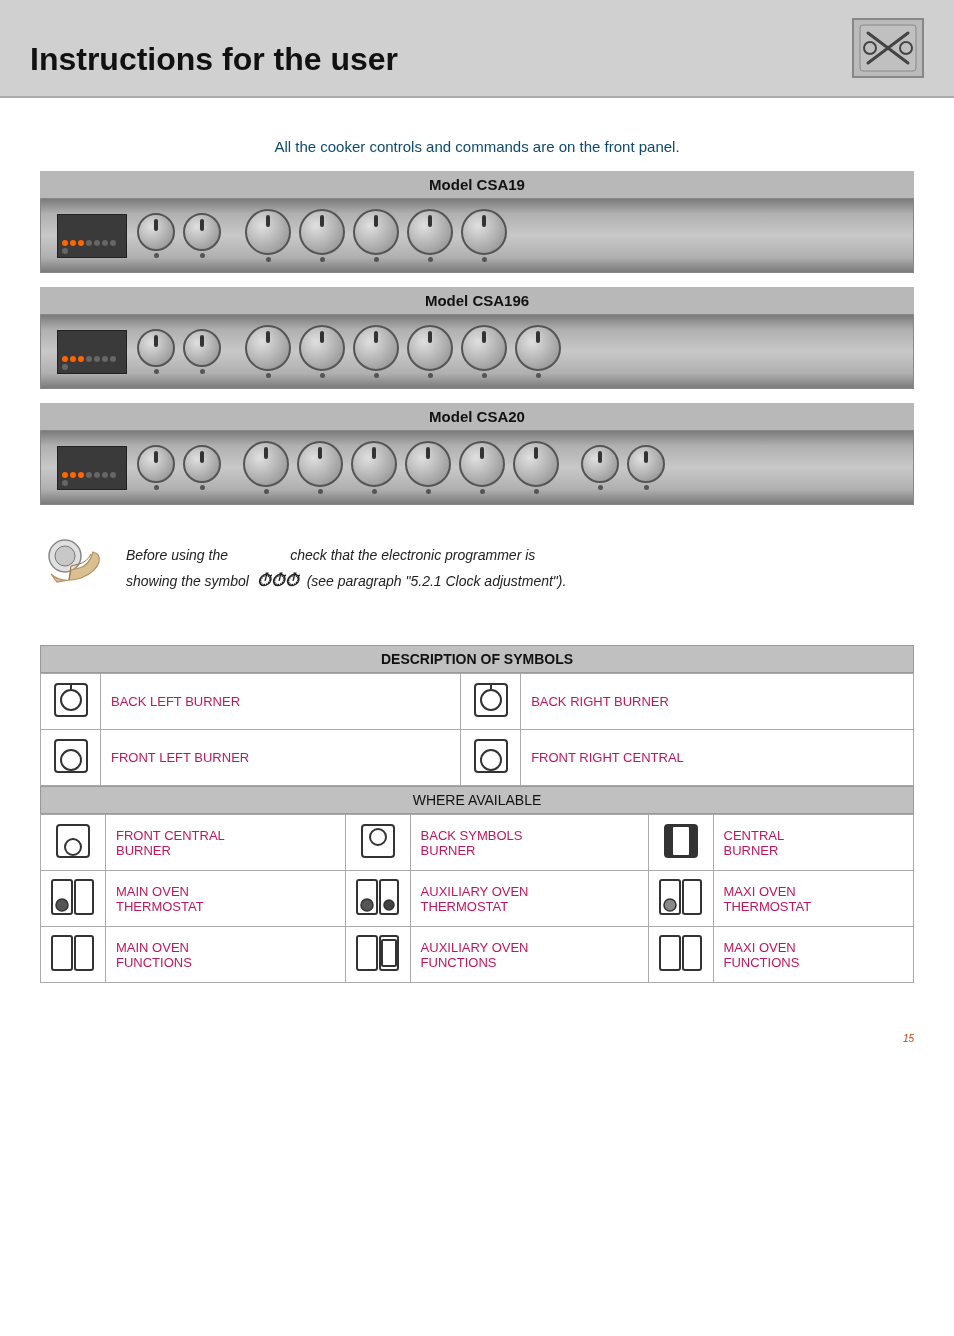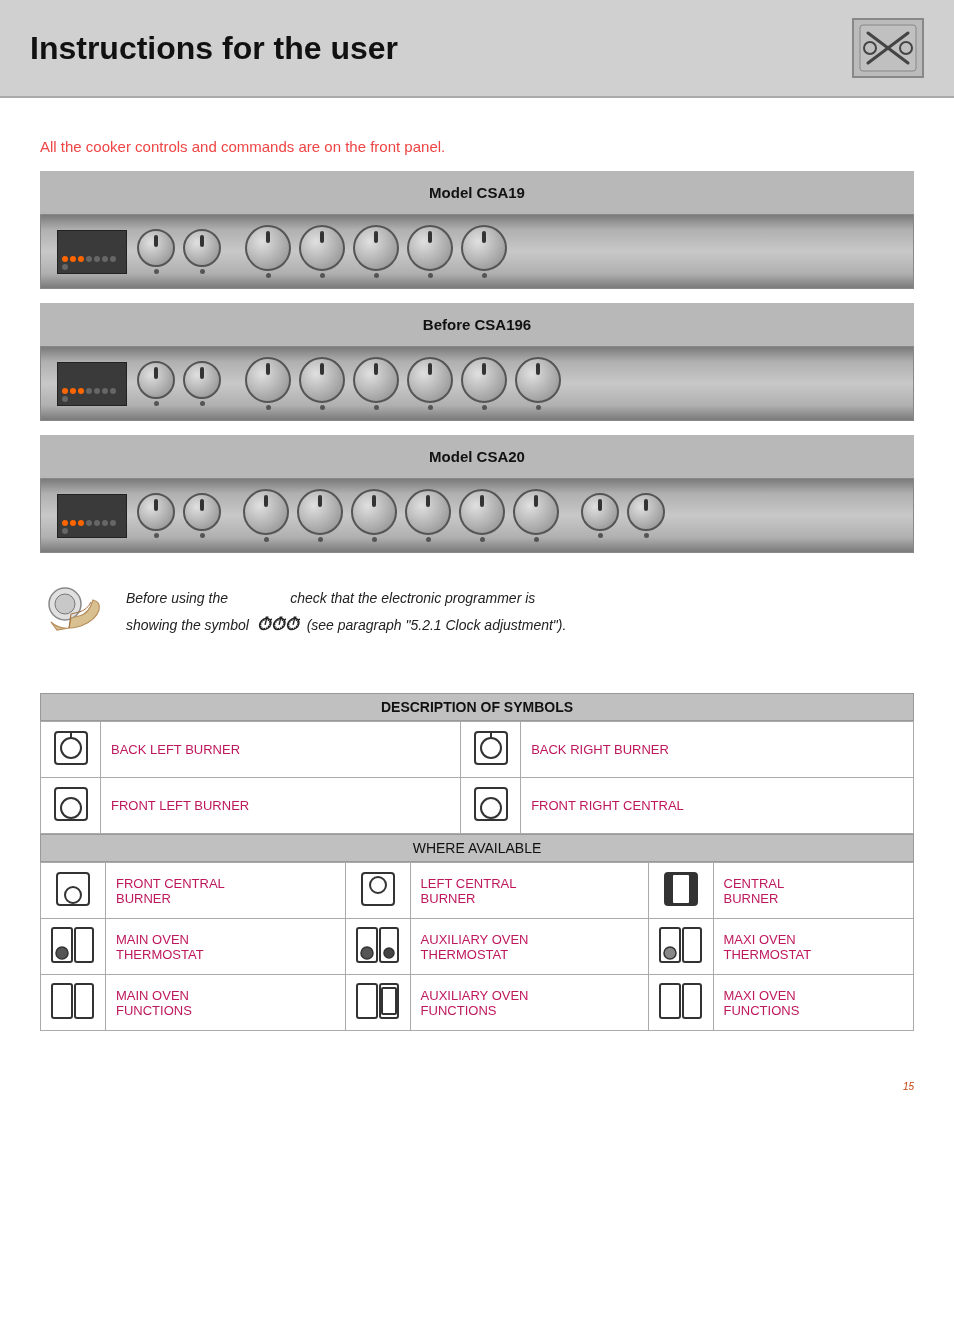--- a/index.html
+++ b/index.html
@@ -9,21 +9,21 @@
       background: #fff;
       font-family: Arial, Helvetica, sans-serif;
       font-size: 14px;
       color: #222;
     }
 
     
     .page-header {
       background: #d0d0d0;
       display: flex;
-      align-items: center;
+      align-items: flex-end;
       justify-content: space-between;
       padding: 18px 30px 18px 30px;
       border-bottom: 2px solid #aaa;
       gap: 16px;
     }
     .page-title {
       font-size: 32px;
       font-weight: bold;
       color: #111;
     }
@@ -37,35 +37,36 @@
       justify-content: center;
       font-size: 28px;
     }
 
     
     .main-content {
       padding: 20px 40px 30px 40px;
     }
 
     .intro-text {
+      text-align: center;
       margin: 20px 0 16px 0;
       font-size: 15px;
-      color: #ef4444;
+      color: #0c4a6e;
     }
 
     
     .model-section {
       margin-bottom: 14px;
     }
     .model-header {
       background: #b8b8b8;
       text-align: center;
       font-weight: bold;
       font-size: 15px;
-      padding: 13px 0;
+      padding: 5px 0;
       color: #111;
     }
     .model-panel {
       background: linear-gradient(to bottom, #7a7a7a 0%, #b0b0b0 20%, #c8c8c8 50%, #b0b0b0 80%, #7a7a7a 100%);
       padding: 10px 16px;
       display: flex;
       align-items: center;
       gap: 10px;
       border: 1px solid #888;
     }
@@ -134,21 +135,21 @@
       width: 5px;
       height: 5px;
       background: #555;
       border-radius: 50%;
       flex-shrink: 0;
     }
 
     
     .notice-box {
       display: flex;
-      align-items: center;
+      align-items: flex-end;
       gap: 16px;
       margin: 20px 0;
       padding: 10px 0;
     }
     .notice-icon {
       width: 70px;
       height: 60px;
       flex-shrink: 0;
       display: flex;
       align-items: center;
@@ -284,21 +285,21 @@
         </div>
         <div class="knob-container">
           <div class="knob large"></div>
           <div class="knob-dot"></div>
         </div>
       </div>
     </div>
   </div>
 
   <div class="model-section">
-    <div class="model-header">Before CSA196</div>
+    <div class="model-header">Model CSA196</div>
     <div class="model-panel">
       <div class="panel-display">
         <div class="panel-dots">
           <div class="panel-dot"></div>
           <div class="panel-dot"></div>
           <div class="panel-dot"></div>
           <div class="panel-dot off"></div>
           <div class="panel-dot off"></div>
           <div class="panel-dot off"></div>
           <div class="panel-dot off"></div>
@@ -476,21 +477,21 @@
             </svg>
           </td>
           <td class="label-cell">FRONT CENTRAL
 BURNER</td>
           <td class="symbol-cell">
             <svg width="36" height="36" viewBox="0 0 36 36">
               <rect x="2" y="2" width="32" height="32" rx="3" fill="none" stroke="#333" stroke-width="2"></rect>
               <circle cx="18" cy="14" r="8" fill="none" stroke="#333" stroke-width="2"></circle>
             </svg>
           </td>
-          <td class="label-cell">LEFT CENTRAL
+          <td class="label-cell">BACK SYMBOLS
 BURNER</td>
           <td class="symbol-cell">
             <svg width="36" height="36" viewBox="0 0 36 36">
               <rect x="2" y="2" width="32" height="32" rx="3" fill="#333" stroke="#333" stroke-width="2"></rect>
               <rect x="10" y="4" width="16" height="28" rx="1" fill="#fff"></rect>
             </svg>
           </td>
           <td class="label-cell">CENTRAL
 BURNER</td>
         </tr>

